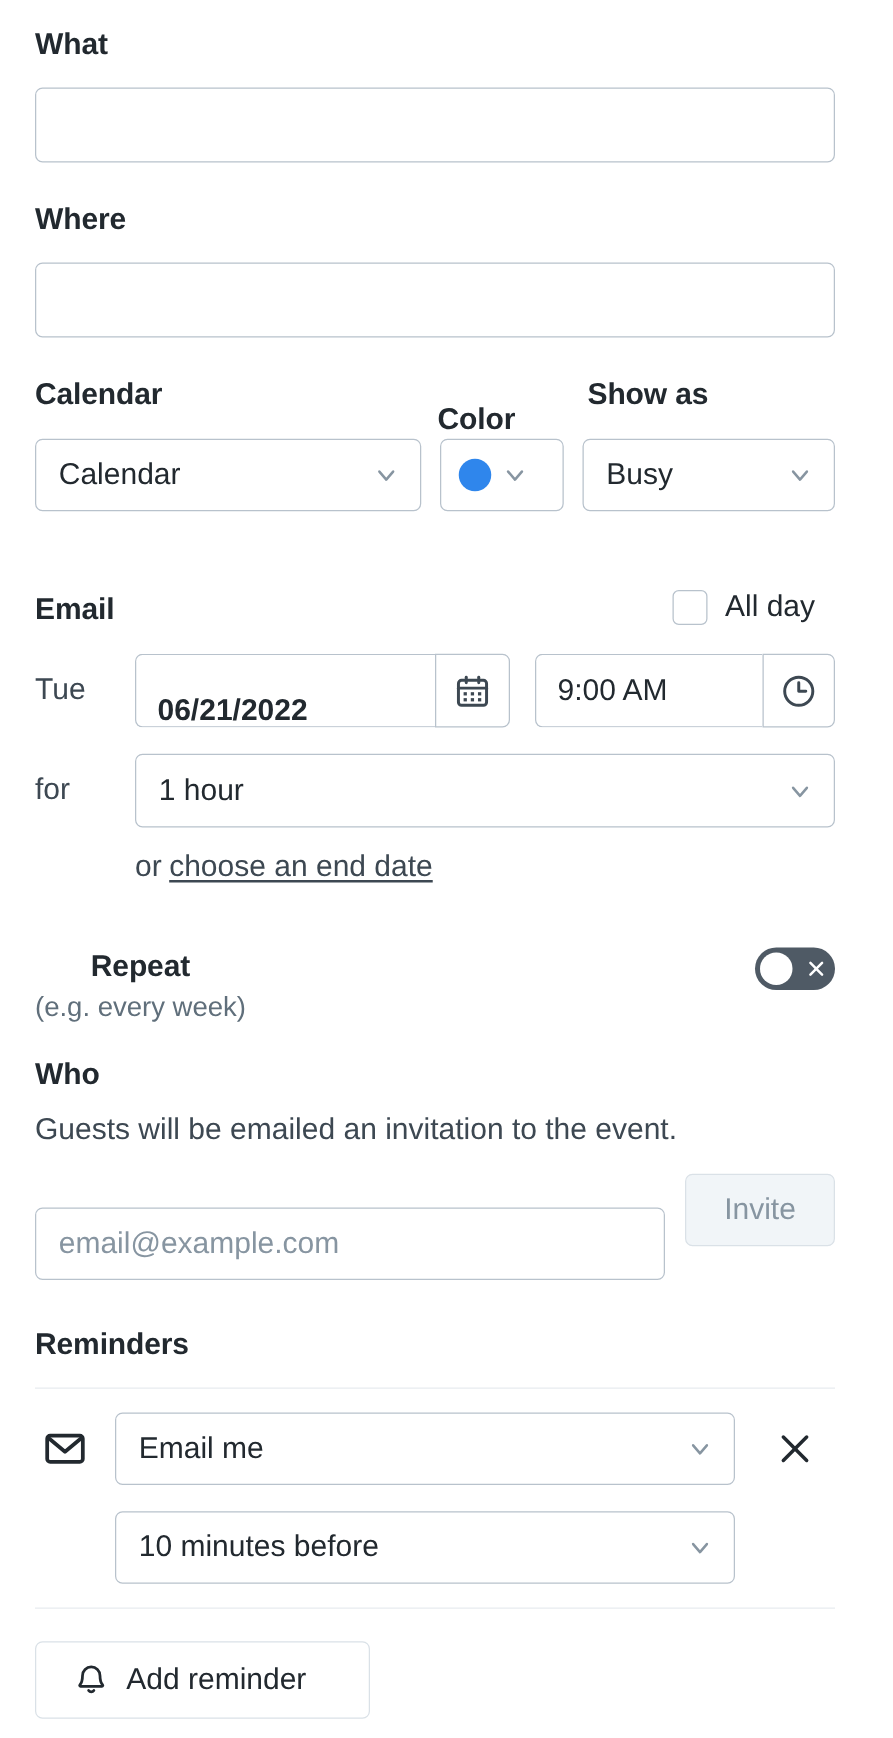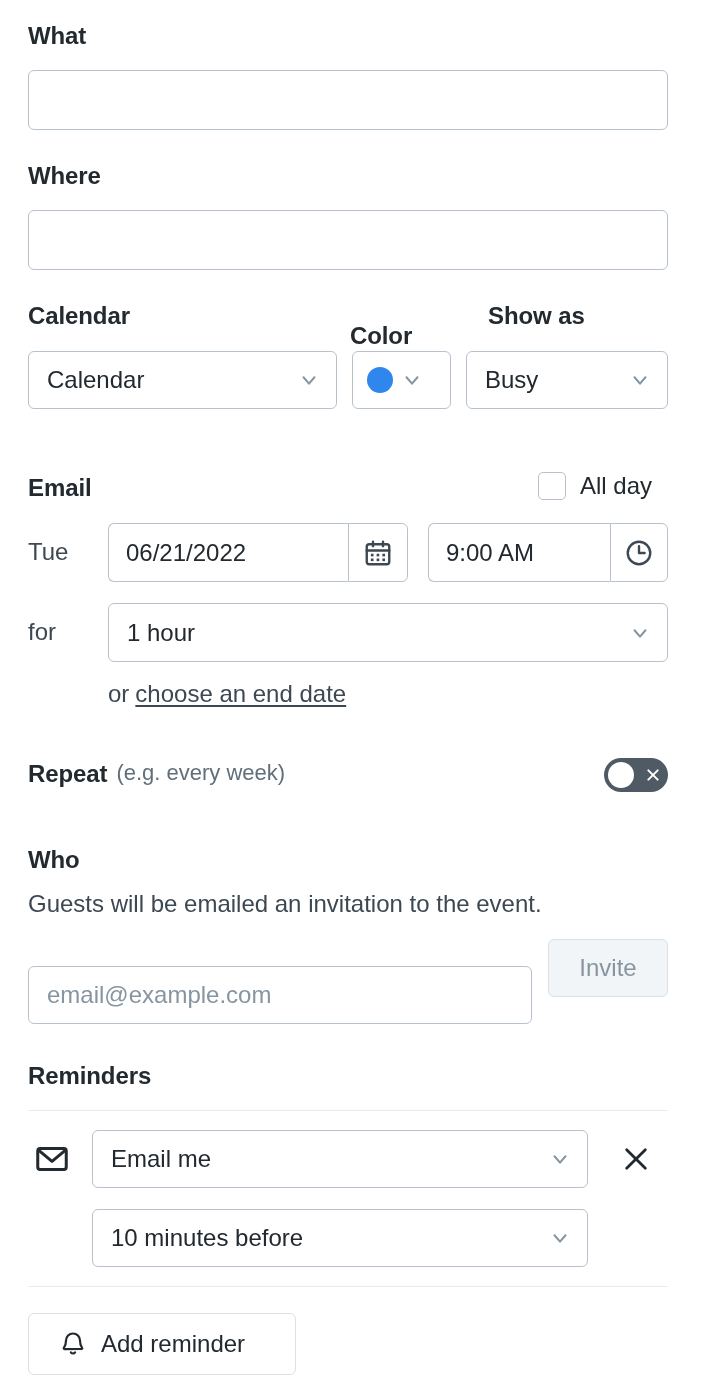--- a/index.html
+++ b/index.html
@@ -47,21 +47,21 @@
 
   
   #what-label   { position:absolute; left:28px;  top:24px; }
   #what-input   { position:absolute; left:28px;  top:70px;  width:640px; height:60px; }
   #where-label  { position:absolute; left:28px;  top:164px; }
   #where-input  { position:absolute; left:28px;  top:210px; width:640px; height:60px; }
 
   
   #calendar-label { position:absolute; left:28px;  top:304px; }
   #color-label    { position:absolute; left:350px; top:304px;margin-top:20px; }
-  #showas-label   { position:absolute; left:488px; top:304px; }
+  #showas-label   { position:absolute; left:470px; top:304px; }
 
   #calendar-select { position:absolute; left:28px;  top:351px; width:309px; height:58px; }
   #color-select    { position:absolute; left:352px; top:351px; width:99px;  height:58px; }
   #showas-select   { position:absolute; left:466px; top:351px; width:202px; height:58px; }
 
   .sel-inner {
     width:100%; height:100%;
     display:flex; align-items:center;
     padding: 0 16px 0 18px;
   }
@@ -87,21 +87,21 @@
   }
   #allday-text { font-size:24px; color:#22292f; line-height:1; }
 
   #day-label { position:absolute; left:28px; top:540px; }
 
   #date-group { position:absolute; left:108px; top:523px; width:192px; height:59px; display:flex; }
   #date-input-wrap {
     flex: 1 1 auto;
     border:1px solid #b8c2cc; border-right:none;
     border-radius:6px 0 0 6px;
-    display:flex; align-items:center; padding-left:17px;
+    display:flex; align-items:flex-end; padding-left:17px;font-weight:bold;
   }
   #date-icon-btn {
     flex: 0 0 60px;
     border:1px solid #b8c2cc;
     border-radius:0 6px 6px 0;
     display:flex; align-items:center; justify-content:center;
     background:#fff;
   }
   #date-group { width: 300px; }
 
@@ -126,21 +126,21 @@
   #endrow { position:absolute; left:108px; top:680px; display:flex; align-items:baseline; gap:6px; }
   #endrow .or { font-size:24px; color:#3d4852; }
   #end-date-link {
     font-size:24px; color:#3d4852;
     text-decoration: underline;
     text-underline-offset: 3px;
     cursor: pointer;
   }
 
   
-  #repeat-row { position:absolute; left:28px; top:762px; display:flex; align-items:flex-start; gap:9px; }
+  #repeat-row { position:absolute; left:28px; top:762px; display:flex; align-items:center; gap:9px;flex-direction:column; }
   #repeat-hint { font-size:22px; font-weight:normal; color:#606f7b; line-height:1; }
 
   #repeat-toggle {
     position:absolute; left:604px; top:758px;
     width:64px; height:34px;
     border-radius:17px;
     background:#4f5a65;
     display:flex; align-items:center; justify-content:space-between;
     padding: 0 7px 0 4px;
   }

